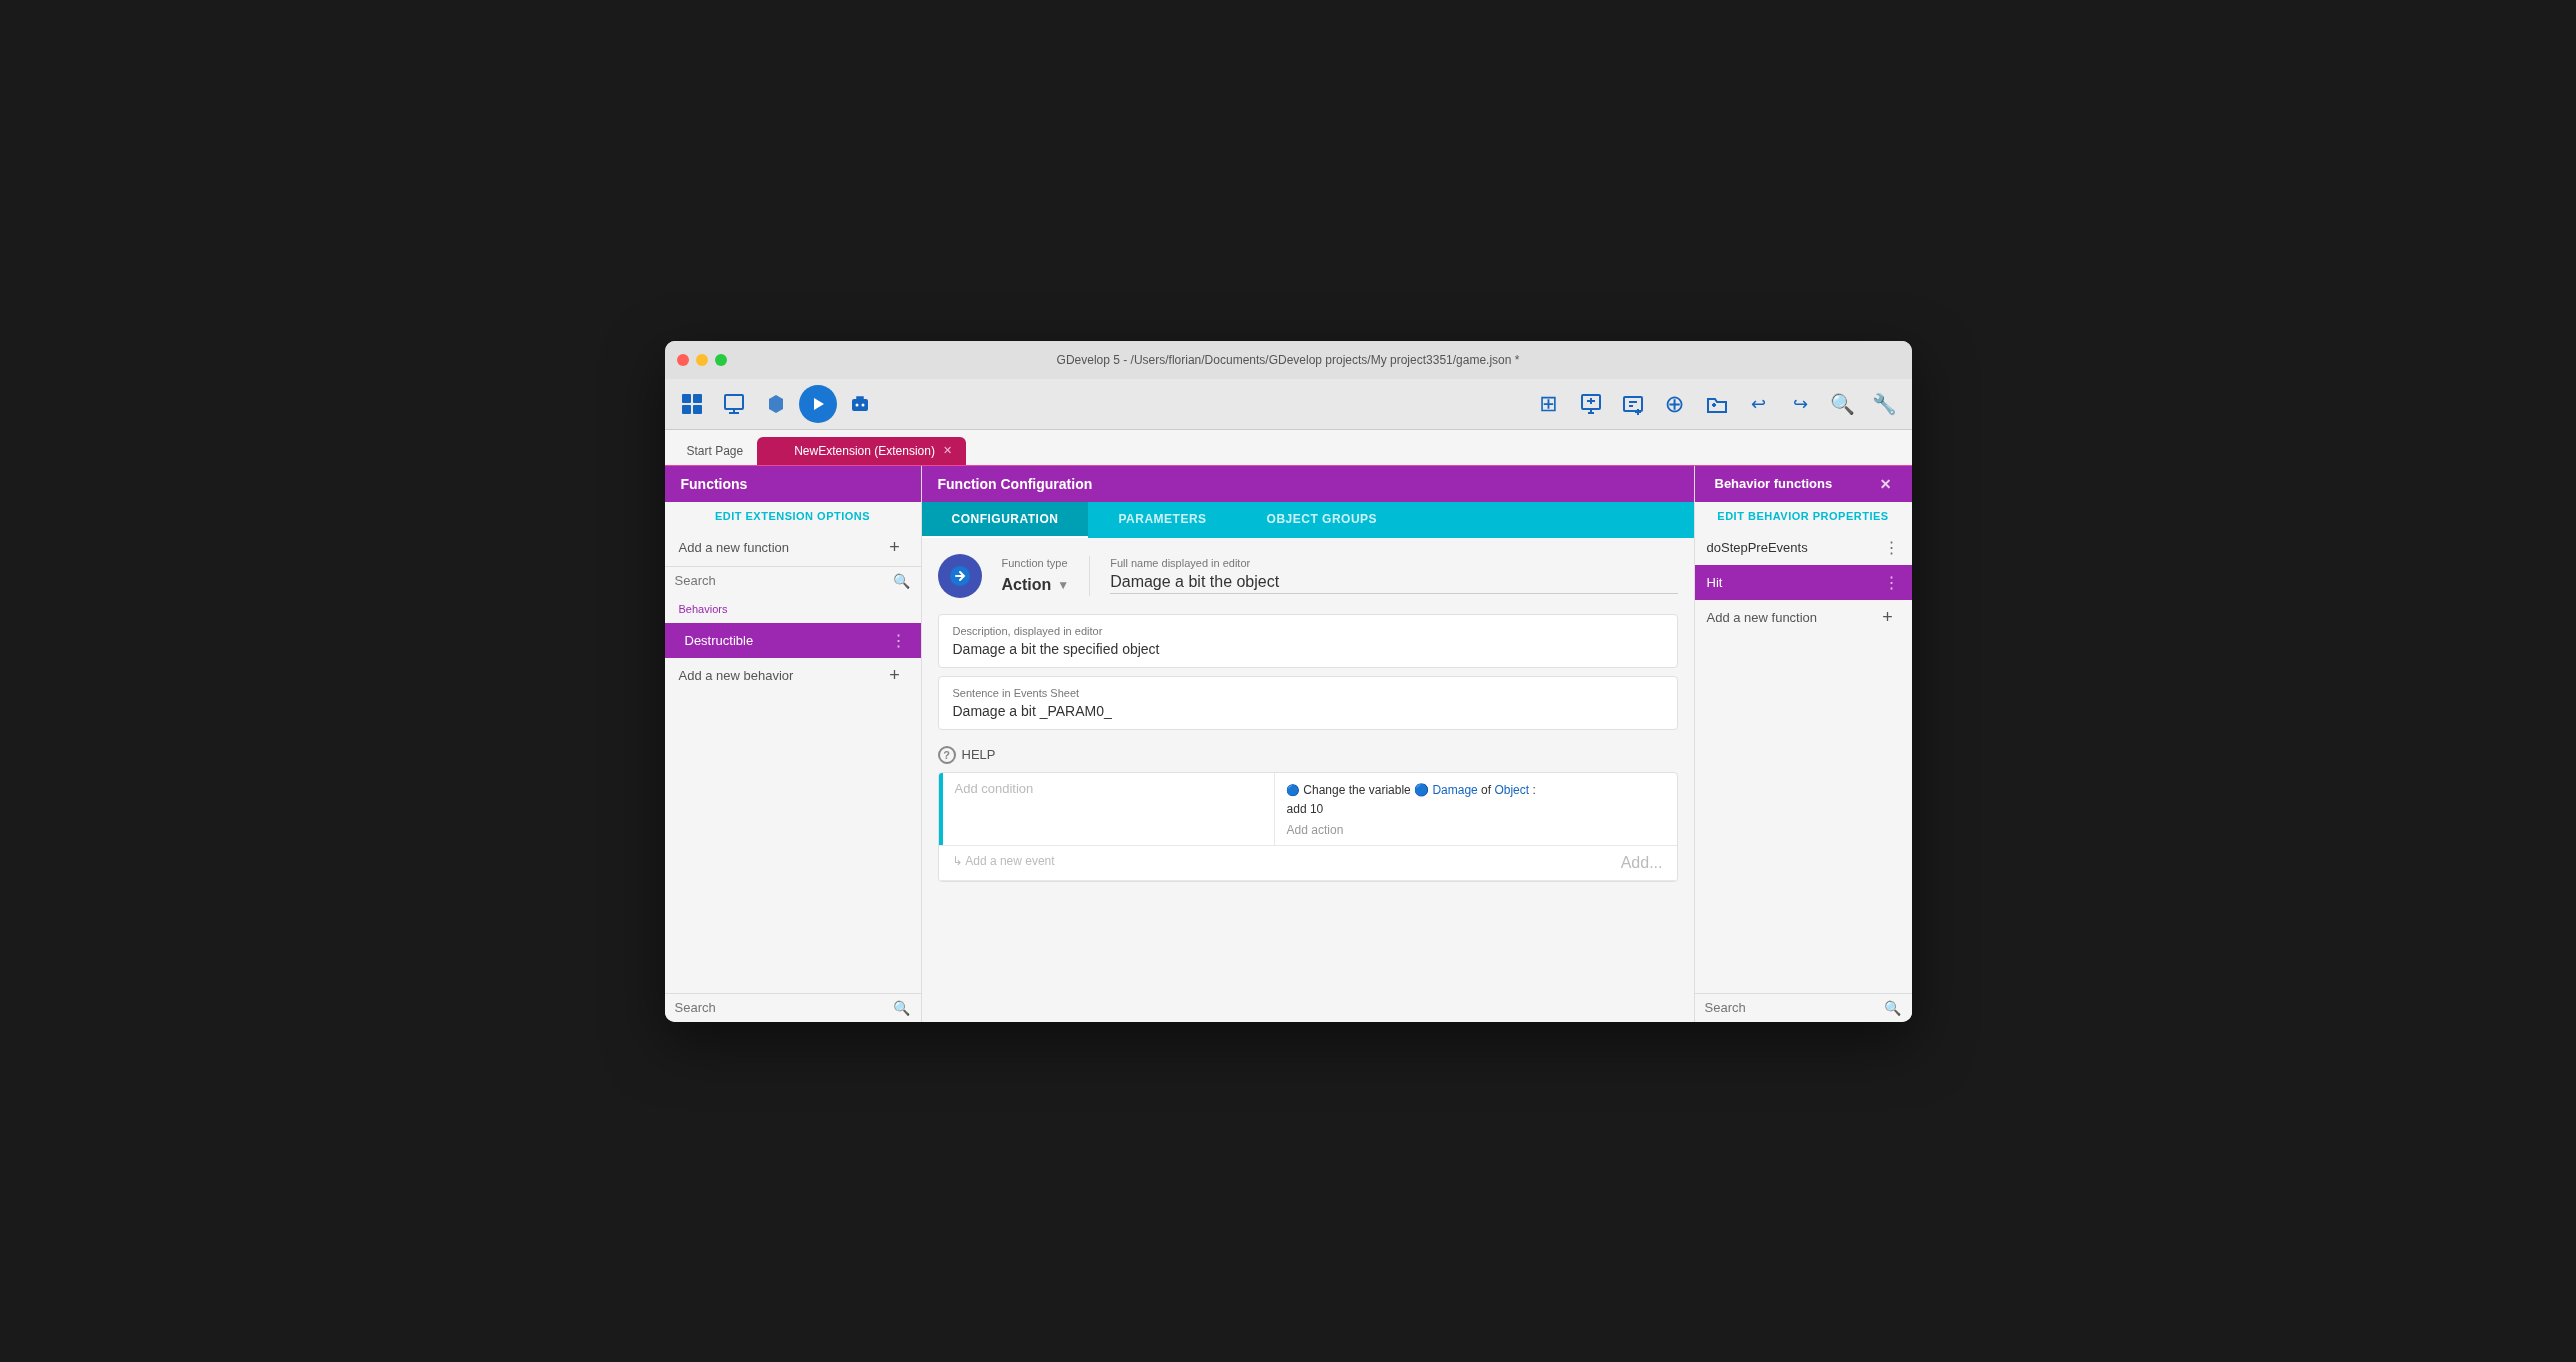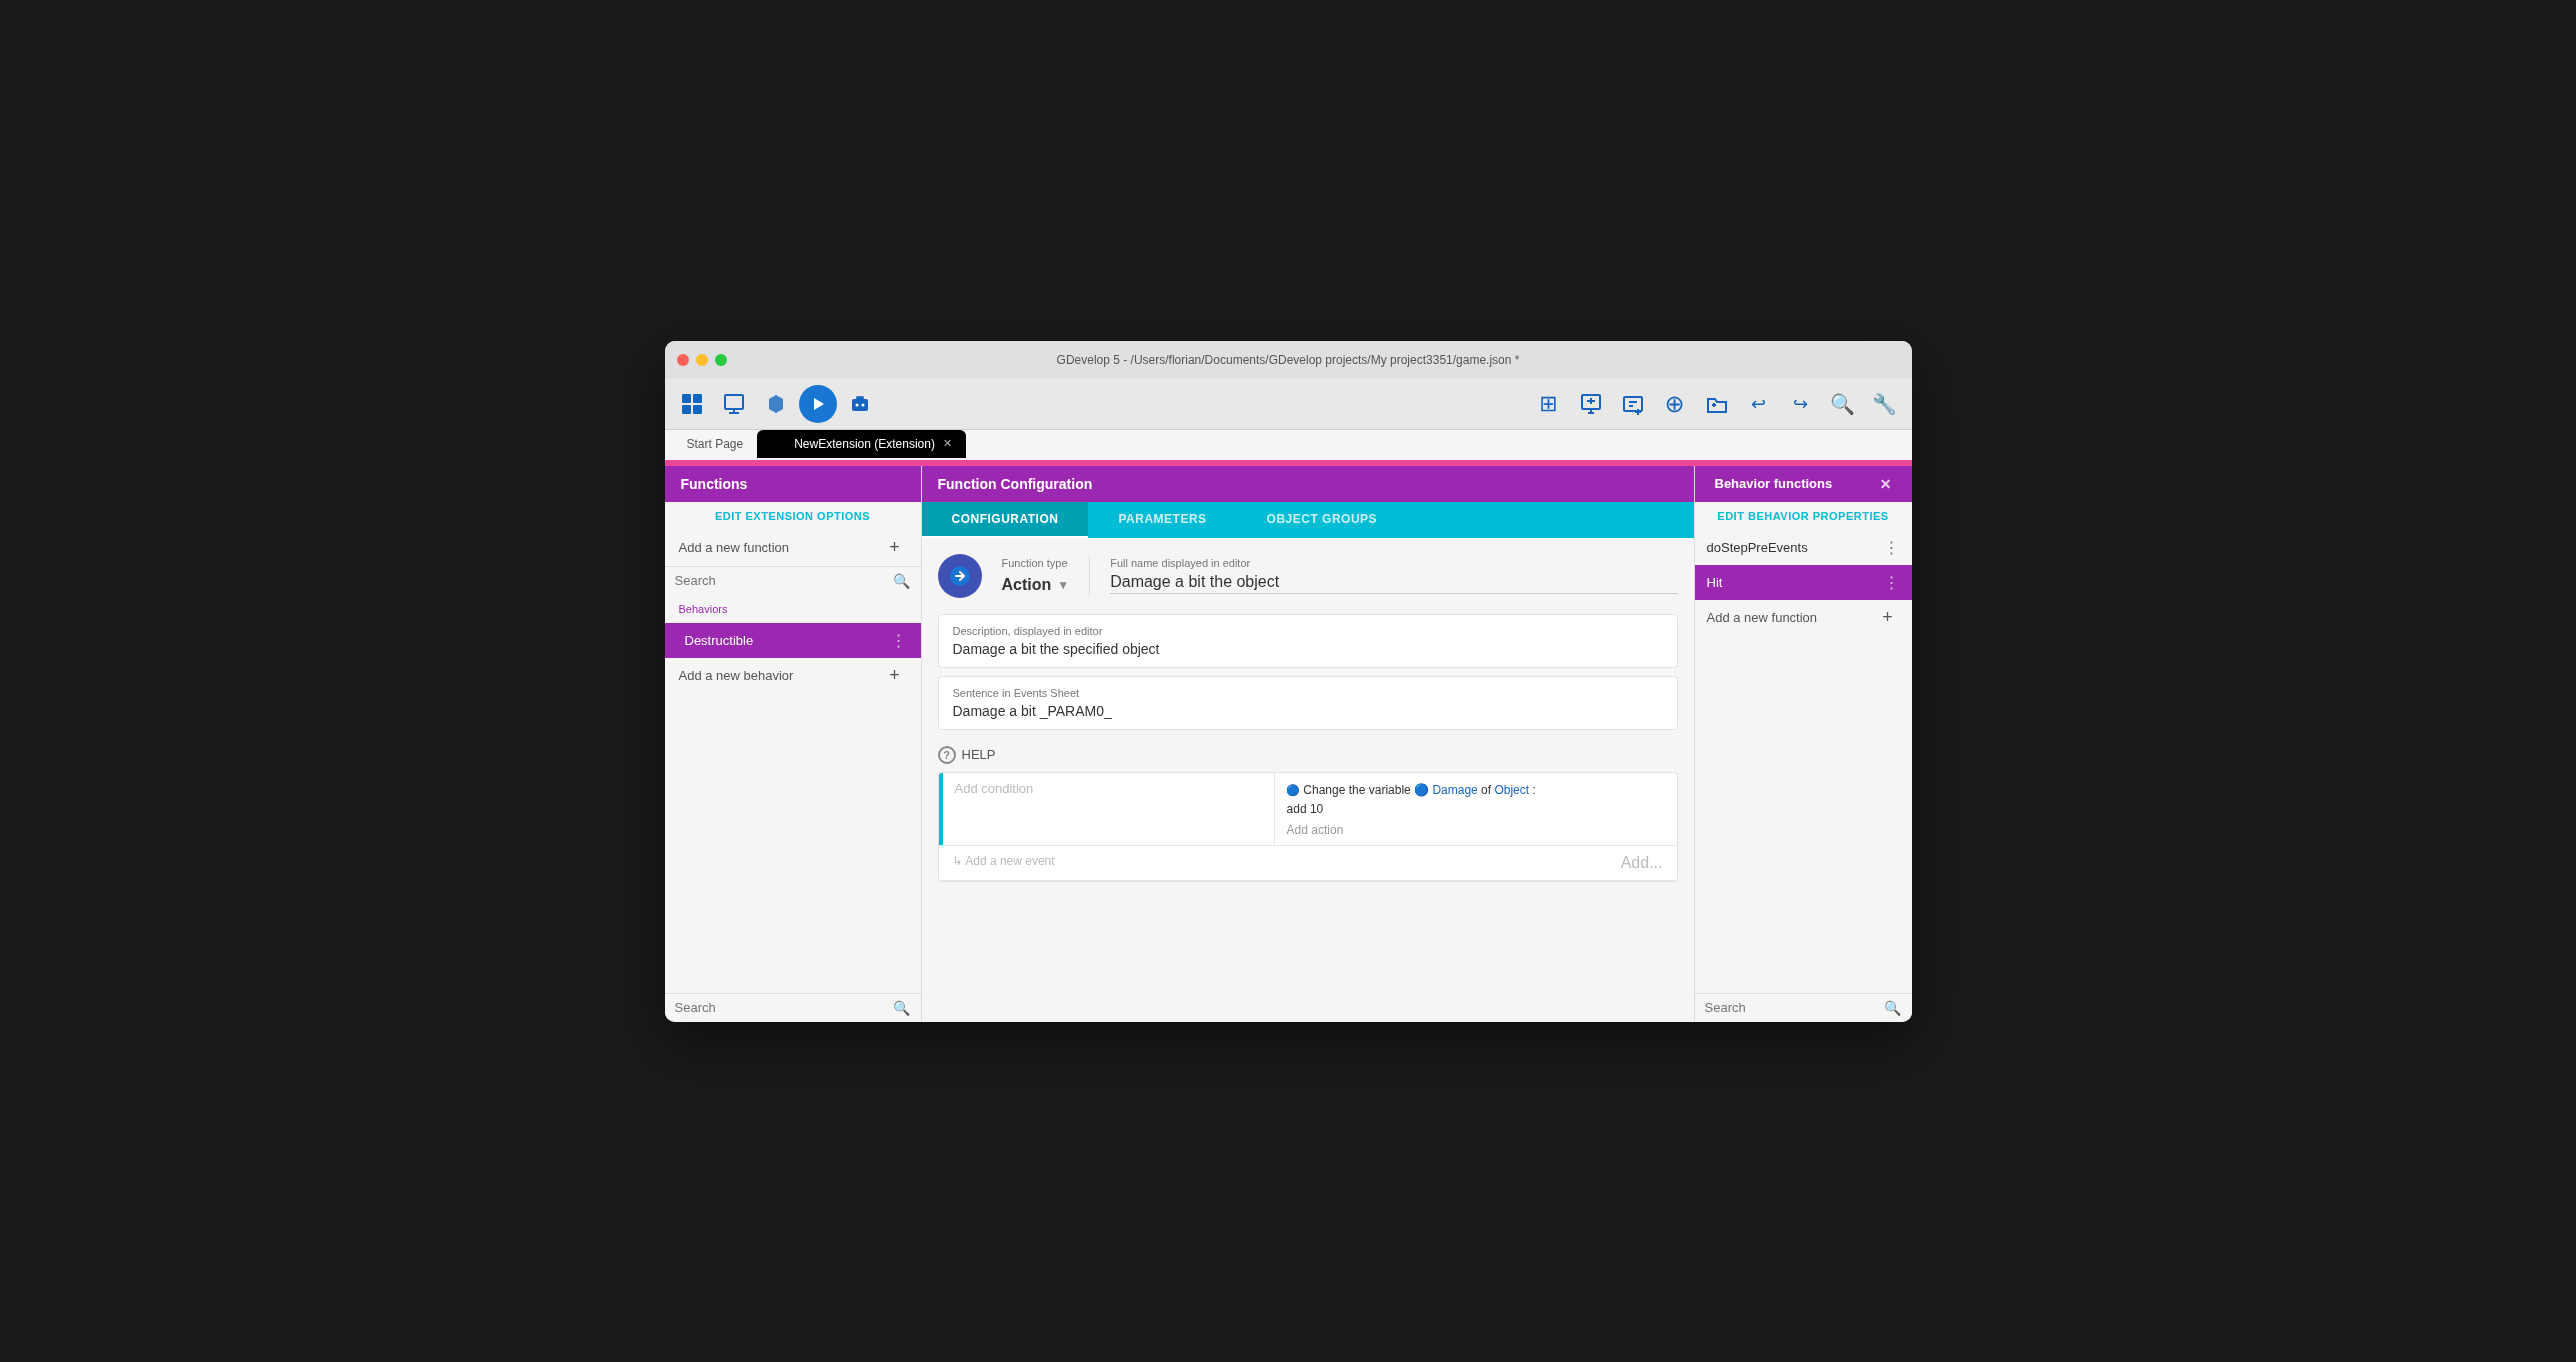--- a/index.html
+++ b/index.html
@@ -81,38 +81,39 @@
     .toolbar-right {
       display: flex;
       align-items: center;
       gap: 4px;
     }
     
     .tabs-bar {
       background: #f5f5f5;
       height: 36px;
       display: flex;
+      align-items: flex-end;
       padding: 0 8px;
-      border-bottom: 6px solid #ec4899;
+      border-bottom: 1px solid #ec4899;
       flex-shrink: 0;
     }
     .tab {
       height: 28px;
       padding: 0 14px;
       display: flex;
       align-items: center;
       gap: 8px;
       border-radius: 6px 6px 0 0;
       cursor: pointer;
       font-size: 12px;
       color: #555;
     }
     .tab.inactive { background: transparent; }
     .tab.active {
-      background: #000000;
+      background: #be185d;
       color: white;
       padding-left: 37px;
     }
     .tab-close {
       font-size: 11px;
       opacity: 0.7;
       cursor: pointer;
     }
     
     .main-layout {

